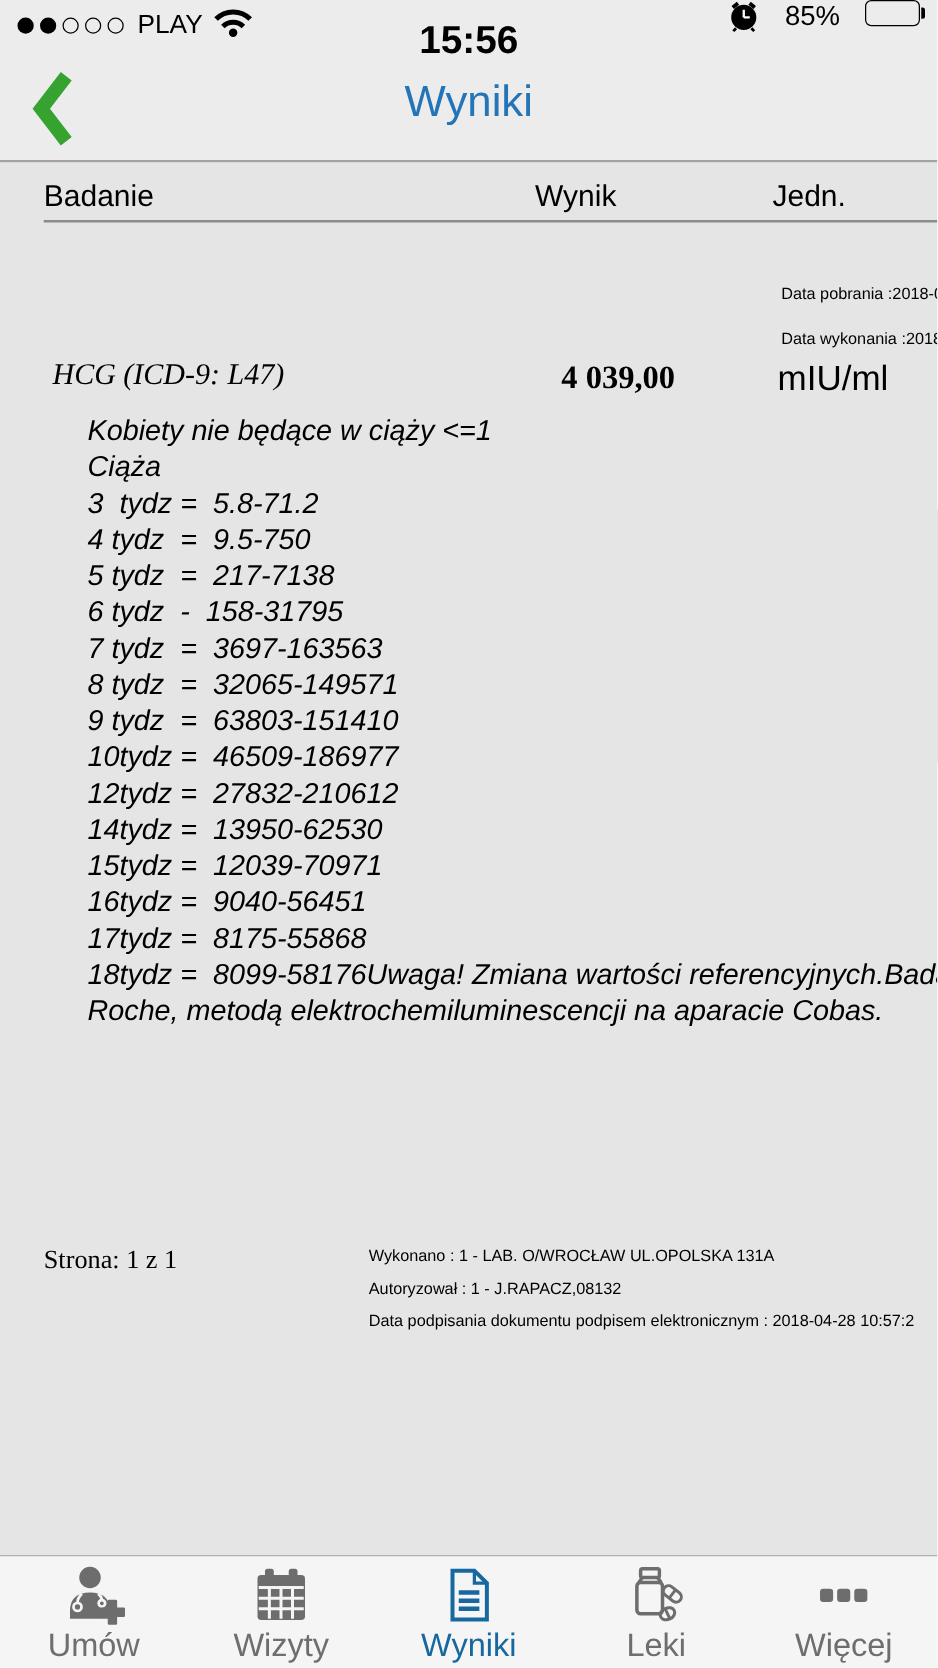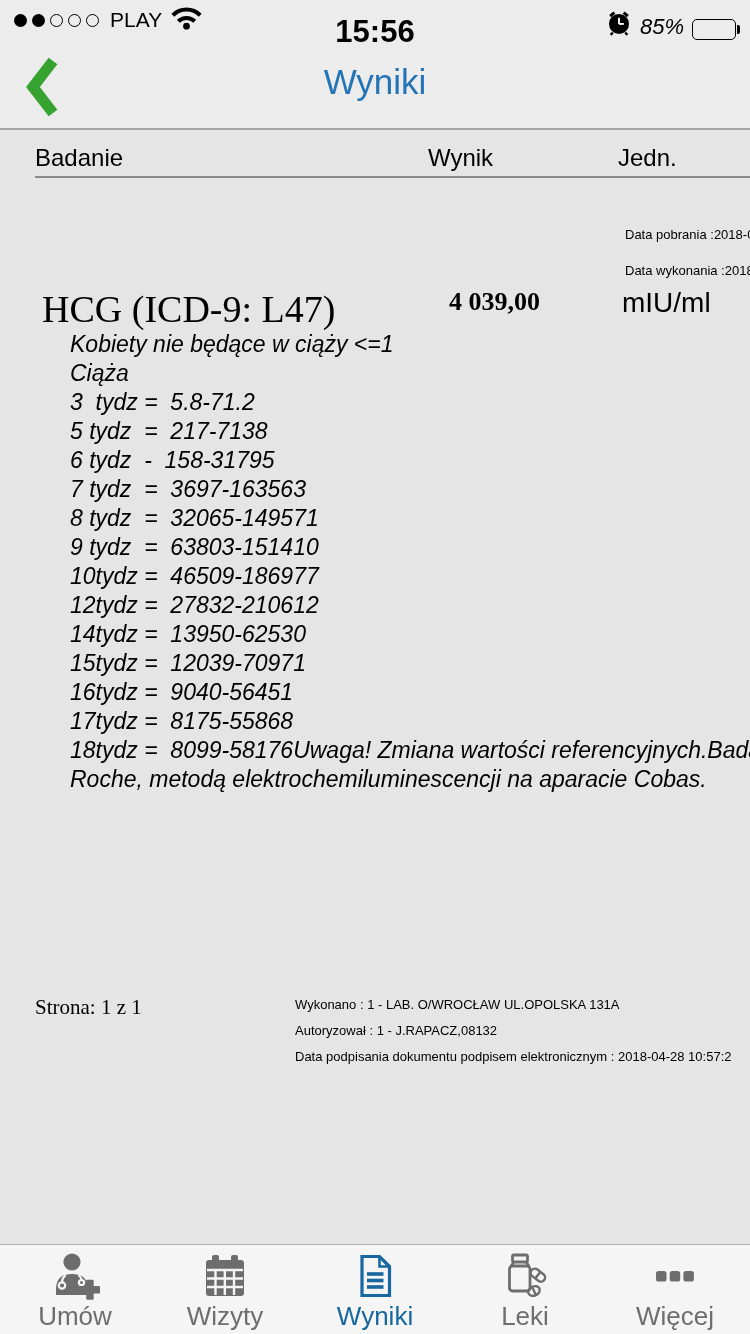--- a/index.html
+++ b/index.html
@@ -4,21 +4,21 @@
 <style>
   html,body{margin:0;padding:0;background:#fff;}
   #screen{
     position:relative;width:750px;height:1334px;background:#ffffff;
     font-family:"Liberation Sans",sans-serif;color:#000;overflow:hidden;
   }
   
   .top-chrome{position:absolute;top:0;left:0;right:0;height:130px;background:#ececec;border-bottom:2px solid #a3a3a3;box-sizing:border-box;}
   .sb-time{position:absolute;left:0;right:0;top:12px;height:40px;display:flex;align-items:center;justify-content:center;font-size:31px;font-weight:700;}
   .sb-left{position:absolute;left:14px;top:0;height:40px;display:flex;align-items:center;gap:5px;}
-  .sb-right{position:absolute;right:10px;top:0;height:40px;display:flex;align-items:flex-end;gap:8px;font-style:italic;}
+  .sb-right{position:absolute;right:10px;top:0;height:40px;display:flex;align-items:flex-start;gap:20px;}
   .dot{width:13px;height:13px;border-radius:50%;box-sizing:border-box;}
   .dot.filled{background:#000;}
   .dot.empty{border:1.5px solid #000;}
   .carrier{font-size:21px;margin-left:6px;margin-right:4px;}
   .pct{font-size:22px;}
   .battery{display:flex;align-items:center;}
   .battery-body{width:44px;height:21px;border:1.5px solid #000;border-radius:5px;padding:1.5px;box-sizing:border-box;}
   .battery-fill{width:85%;height:100%;background:#000;border-radius:2px;}
   .battery-tip{width:3px;height:9px;background:#000;border-radius:0 2px 2px 0;margin-left:1px;}
   .nav-back{position:absolute;left:24px;top:56px;width:40px;height:64px;cursor:pointer;}
@@ -26,21 +26,21 @@
   
   .report{position:absolute;top:130px;left:0;right:0;bottom:90px;background:#e5e5e5;overflow:hidden;}
   .col-h{position:absolute;font-size:24px;color:#000;}
   .col-h.test{left:35px;top:14px;}
   .col-h.result{left:428px;top:14px;}
   .col-h.unit{left:618px;top:14px;}
   .header-rule{position:absolute;left:35px;right:0;top:46px;height:2px;background:#8c8c8c;}
   .date-line{position:absolute;left:625px;font-size:13px;white-space:pre;}
   .date-collected{top:97px;}
   .date-performed{top:133px;}
-  .res-name{position:absolute;left:42px;top:157px;font-family:"Liberation Serif",serif;font-size:38px;}
+  .res-name{position:absolute;left:42px;top:157px;font-family:"Liberation Serif",serif;font-size:24px;font-style:italic;}
   .res-value{position:absolute;left:449px;top:157px;font-family:Liberation Serif, serif;font-size:26px;font-weight:700;}
   .res-unit{position:absolute;left:622px;top:157px;font-family:Liberation Sans, sans-serif;font-size:28px;}
   .ref-block{position:absolute;left:70px;top:200px;width:680px;overflow:hidden;
     font-style:italic;font-size:23px;line-height:29px;}
   .ref-line{white-space:pre;height:29px;overflow:hidden;}
   .page-label{position:absolute;left:35px;top:865px;font-size:21px;font-family:Liberation Serif, serif;}
   .exec-block{position:absolute;left:295px;top:862px;width:455px;overflow:hidden;font-size:13px;line-height:26px;}
   .exec-block div{white-space:pre;}
   
   .tab-bar{position:absolute;left:0;right:0;bottom:0;height:90px;background:#f5f5f5;border-top:1px solid #b1b1b1;box-sizing:border-box;display:flex;}
@@ -111,20 +111,21 @@
     <span class="date-line date-performed">Data wykonania :2018</span>
 
     <span class="res-name">HCG (ICD-9: L47)</span>
     <span class="res-value">4 039,00</span>
     <span class="res-unit">mIU/ml</span>
 
     <div class="ref-block">
       <div class="ref-line">Kobiety nie będące w ciąży &lt;=1</div>
       <div class="ref-line">Ciąża</div>
       <div class="ref-line">3  tydz =  5.8-71.2</div>
+      <div class="ref-line">4 tydz  =  9.5-750</div>
       <div class="ref-line">5 tydz  =  217-7138</div>
       <div class="ref-line">6 tydz  -  158-31795</div>
       <div class="ref-line">7 tydz  =  3697-163563</div>
       <div class="ref-line">8 tydz  =  32065-149571</div>
       <div class="ref-line">9 tydz  =  63803-151410</div>
       <div class="ref-line">10tydz =  46509-186977</div>
       <div class="ref-line">12tydz =  27832-210612</div>
       <div class="ref-line">14tydz =  13950-62530</div>
       <div class="ref-line">15tydz =  12039-70971</div>
       <div class="ref-line">16tydz =  9040-56451</div>

